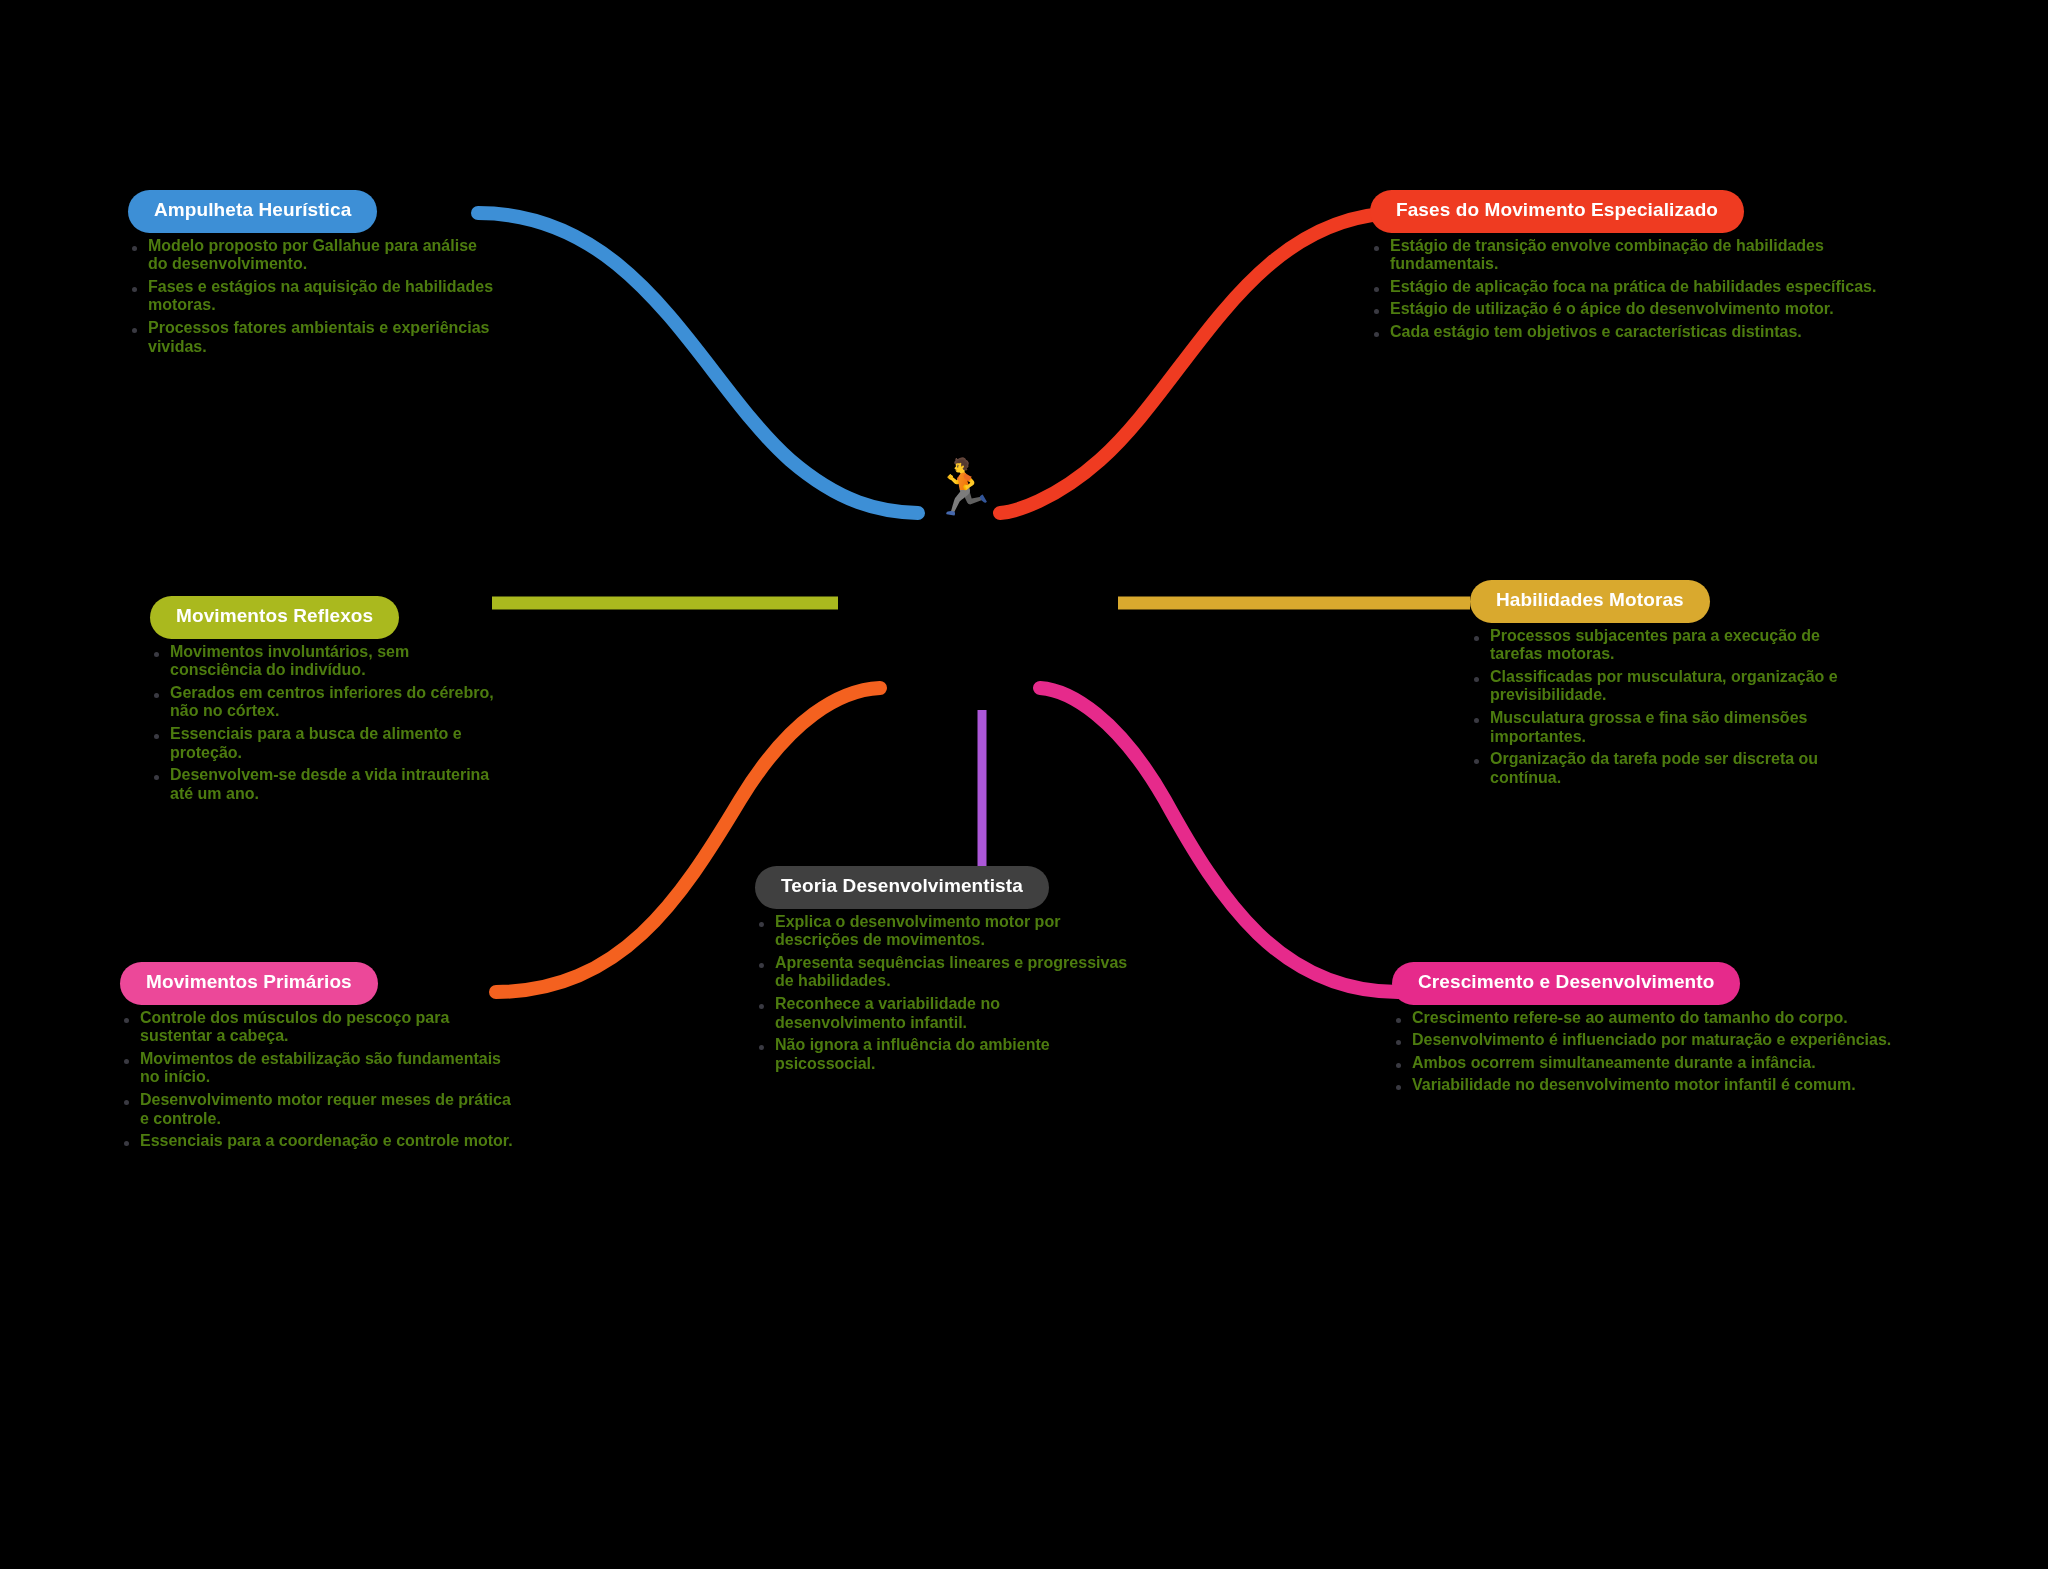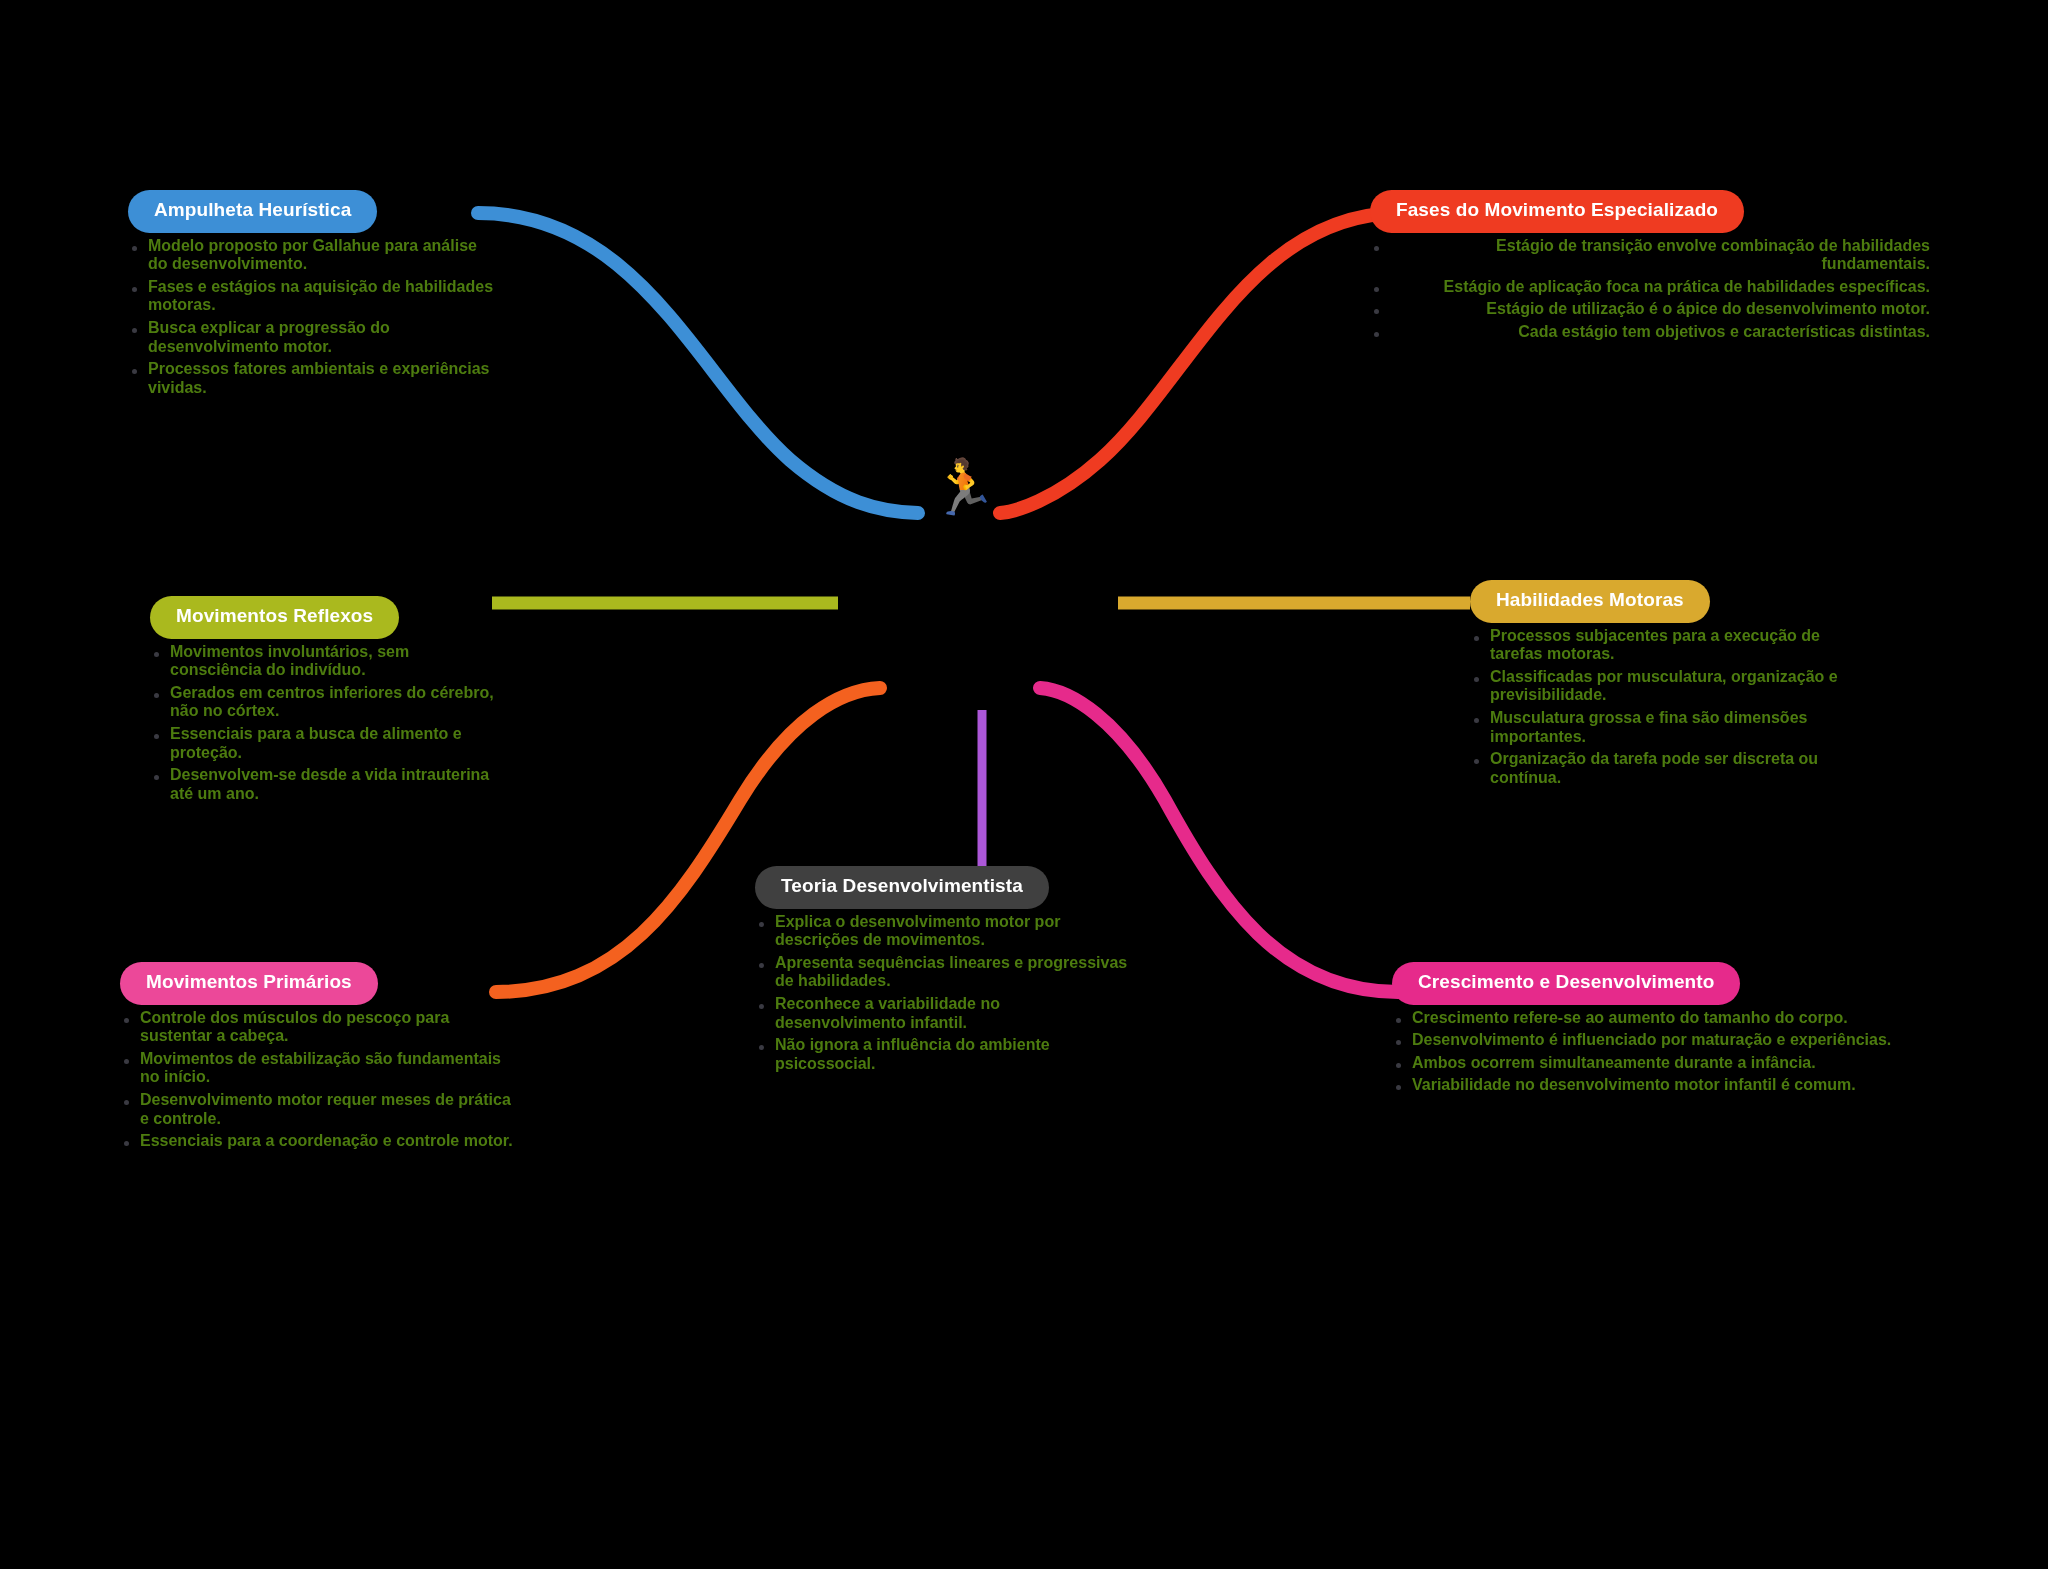--- a/index.html
+++ b/index.html
@@ -76,21 +76,21 @@
     position: absolute;
     left: 4px;
     top: 9px;
     width: 5px;
     height: 5px;
     border-radius: 50%;
     background: #3a3a42;
   }
   
   #node-ampulheta   { left: 128px;  top: 190px; width: 370px; }
-  #node-fases       { left: 1370px; top: 190px; width: 560px; text-align: right; }
+  #node-fases       { left: 1370px; top: 190px; width: 560px; text-align: left; }
   #node-reflexos    { left: 150px;  top: 596px; width: 350px; }
   #node-habilidades { left: 1470px; top: 580px; width: 400px; }
   #node-primarios   { left: 120px;  top: 962px; width: 400px; }
   #node-teoria      { left: 755px;  top: 866px; width: 380px; }
   #node-crescimento { left: 1392px; top: 962px; width: 510px; }
 
   #node-fases .pill-row,
   #node-habilidades .pill-row,
   #node-crescimento .pill-row { justify-content: flex-start; }
 </style>
@@ -118,21 +118,20 @@
 
   <div class="center-icon">🏃</div>
 
   <div class="node" id="node-ampulheta">
     <div class="pill-row left">
       <div class="pill" style="background:#3d8fd6">Ampulheta Heurística</div>
     </div>
     <ul class="bullets">
       <li>Modelo proposto por Gallahue para análise do desenvolvimento.</li>
       <li>Fases e estágios na aquisição de habilidades motoras.</li>
-      <li>Busca explicar a progressão do desenvolvimento motor.</li>
       <li>Processos fatores ambientais e experiências vividas.</li>
     </ul>
   </div>
 
   <div class="node" id="node-fases">
     <div class="pill-row left">
       <div class="pill" style="background:#ef3b21">Fases do Movimento Especializado</div>
     </div>
     <ul class="bullets">
       <li>Estágio de transição envolve combinação de habilidades fundamentais.</li>

